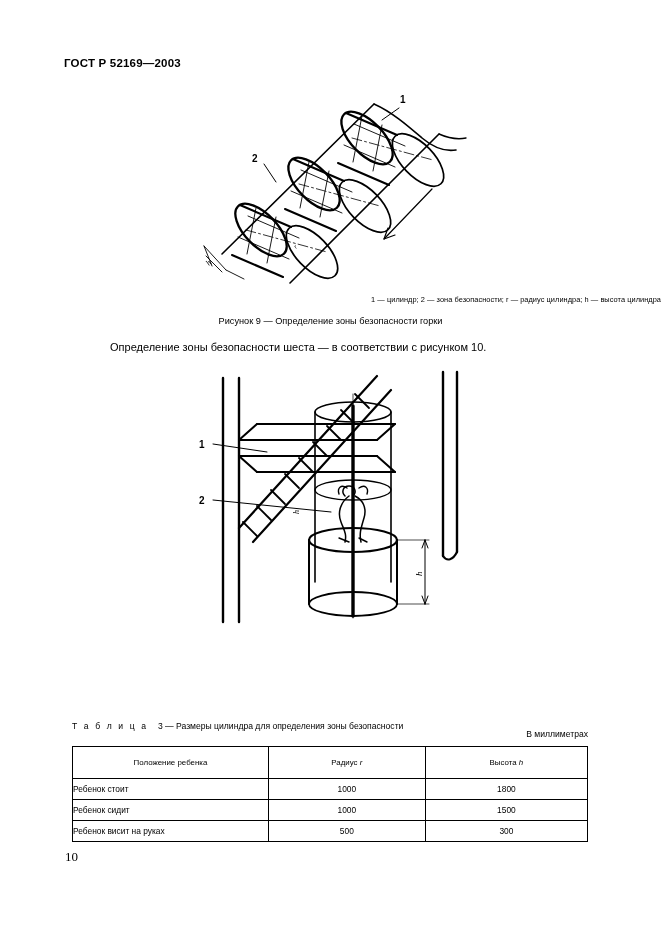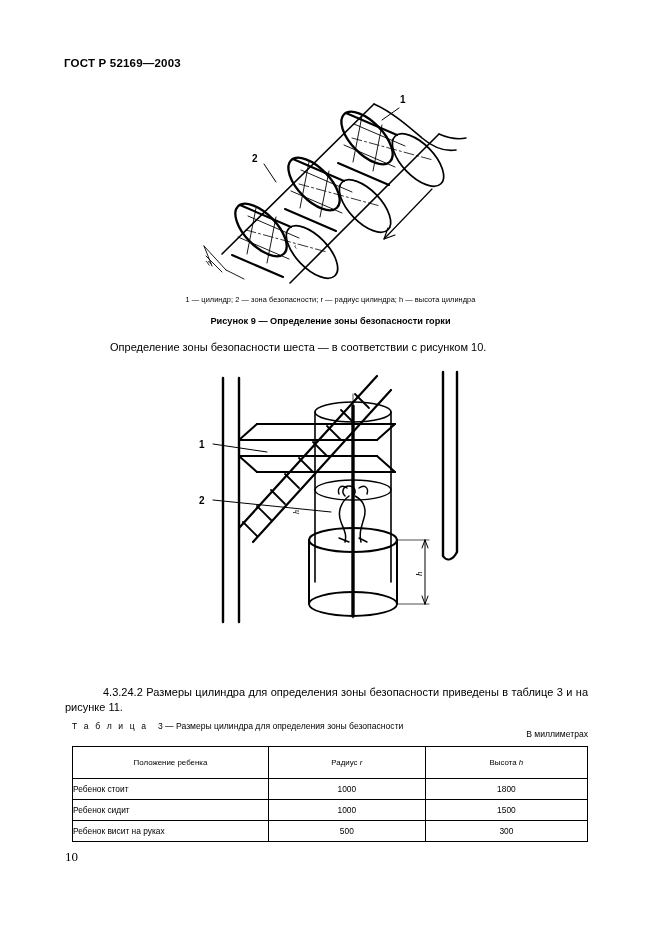--- a/index.html
+++ b/index.html
@@ -181,23 +181,23 @@
         <path d="M78 78 L90 96" stroke-width="1.0"></path>
       </g>
 
       <text x="214" y="17" font-family="Liberation Sans, sans-serif" font-size="10" font-weight="bold" fill="#000">1</text>
       <text x="66" y="76" font-family="Liberation Sans, sans-serif" font-size="10" font-weight="bold" fill="#000">2</text>
 
       <text x="23" y="180" font-family="Liberation Serif, serif" font-size="8" font-style="italic" fill="#000" transform="rotate(-45 23 180)">h</text>
       <text x="110" y="163" font-family="Liberation Serif, serif" font-size="7" font-style="italic" fill="#000" transform="rotate(-45 110 163)">r</text>
     </svg>
 
-    <div class="fig-legend" style="margin-top:9px;">1 — цилиндр; 2 — зона безопасности; r — радиус цилиндра; h — высота цилиндра</div>
-
-    <div class="fig-caption" style="margin-top:12px;font-weight:bold;">Рисунок 9 — Определение зоны безопасности горки</div>
+    <div class="fig-legend" style="margin-top:9px;text-align:right;">1 — цилиндр; 2 — зона безопасности; r — радиус цилиндра; h — высота цилиндра</div>
+
+    <div class="fig-caption" style="margin-top:12px;">Рисунок 9 — Определение зоны безопасности горки</div>
   </div>
 
   <div class="para indent" style="left:72px; top:340px; width:444px;">Определение зоны безопасности шеста — в соответствии с рисунком 10.</div>
 
   <div class="figure-block" style="top:366px;">
 
     <svg class="fig-art" width="300" height="258" viewBox="0 0 300 258">
       <g fill="none" stroke="#000" stroke-linecap="round" stroke-linejoin="round">
 
         <path d="M42 12 L42 256" stroke-width="2.4"></path>
@@ -264,21 +264,20 @@
       <text x="18" y="82" font-family="Liberation Sans, sans-serif" font-size="10" font-weight="bold" fill="#000">1</text>
       <text x="18" y="138" font-family="Liberation Sans, sans-serif" font-size="10" font-weight="bold" fill="#000">2</text>
 
       <text x="118" y="148" font-family="Liberation Serif, serif" font-size="8" font-style="italic" fill="#000" transform="rotate(-90 118 148)">h</text>
       <text x="241" y="210" font-family="Liberation Serif, serif" font-size="9" font-style="italic" fill="#000" transform="rotate(-90 241 210)">h</text>
     </svg>
 
 
   </div>
 
-  <div class="para indent" style="left:65px; top:685px; width:523px;">4.3.24.2 Размеры цилиндра для определения зоны безопасности приведены в таблице 3 и на рисунке 11.</div>
 
   <div class="table-title">
     <span class="spaced">Т а б л и ц а</span>
     <span style="display:inline-block;width:5px;"></span>
     <span>3 — Размеры цилиндра для определения зоны безопасности</span>
   </div>
 
   <div class="units-note">В миллиметрах</div>
 
   <table class="data-table">

